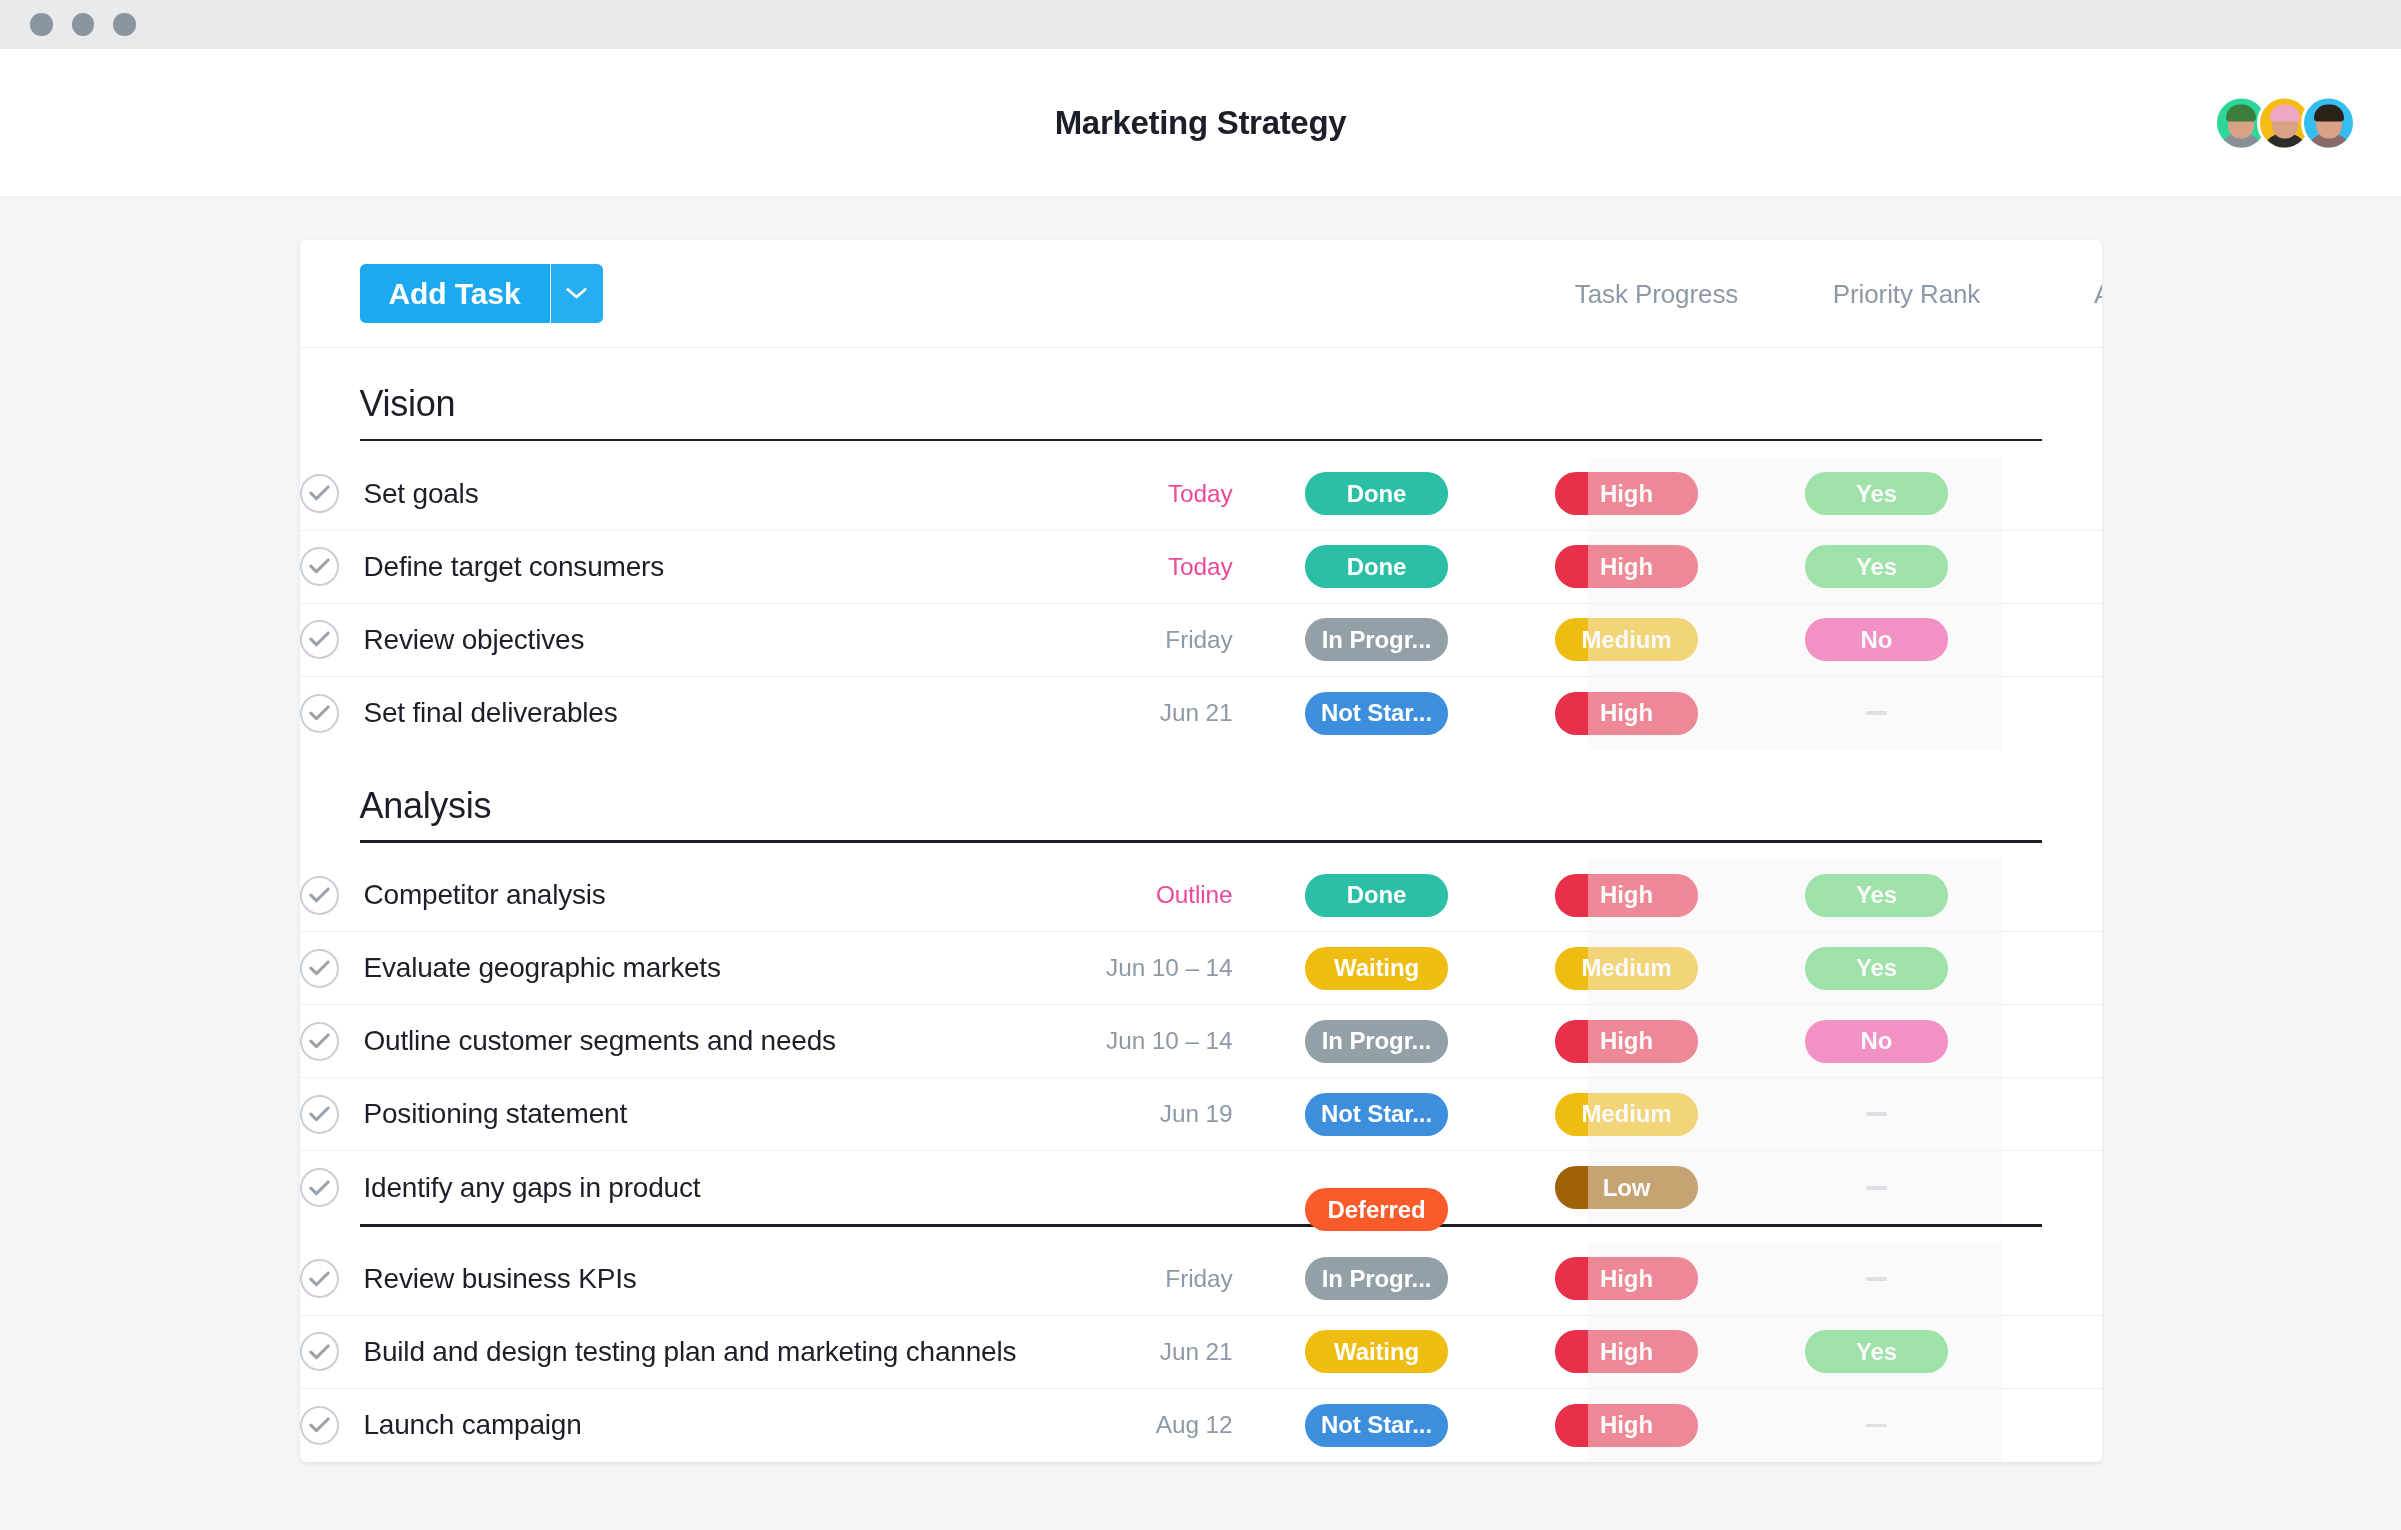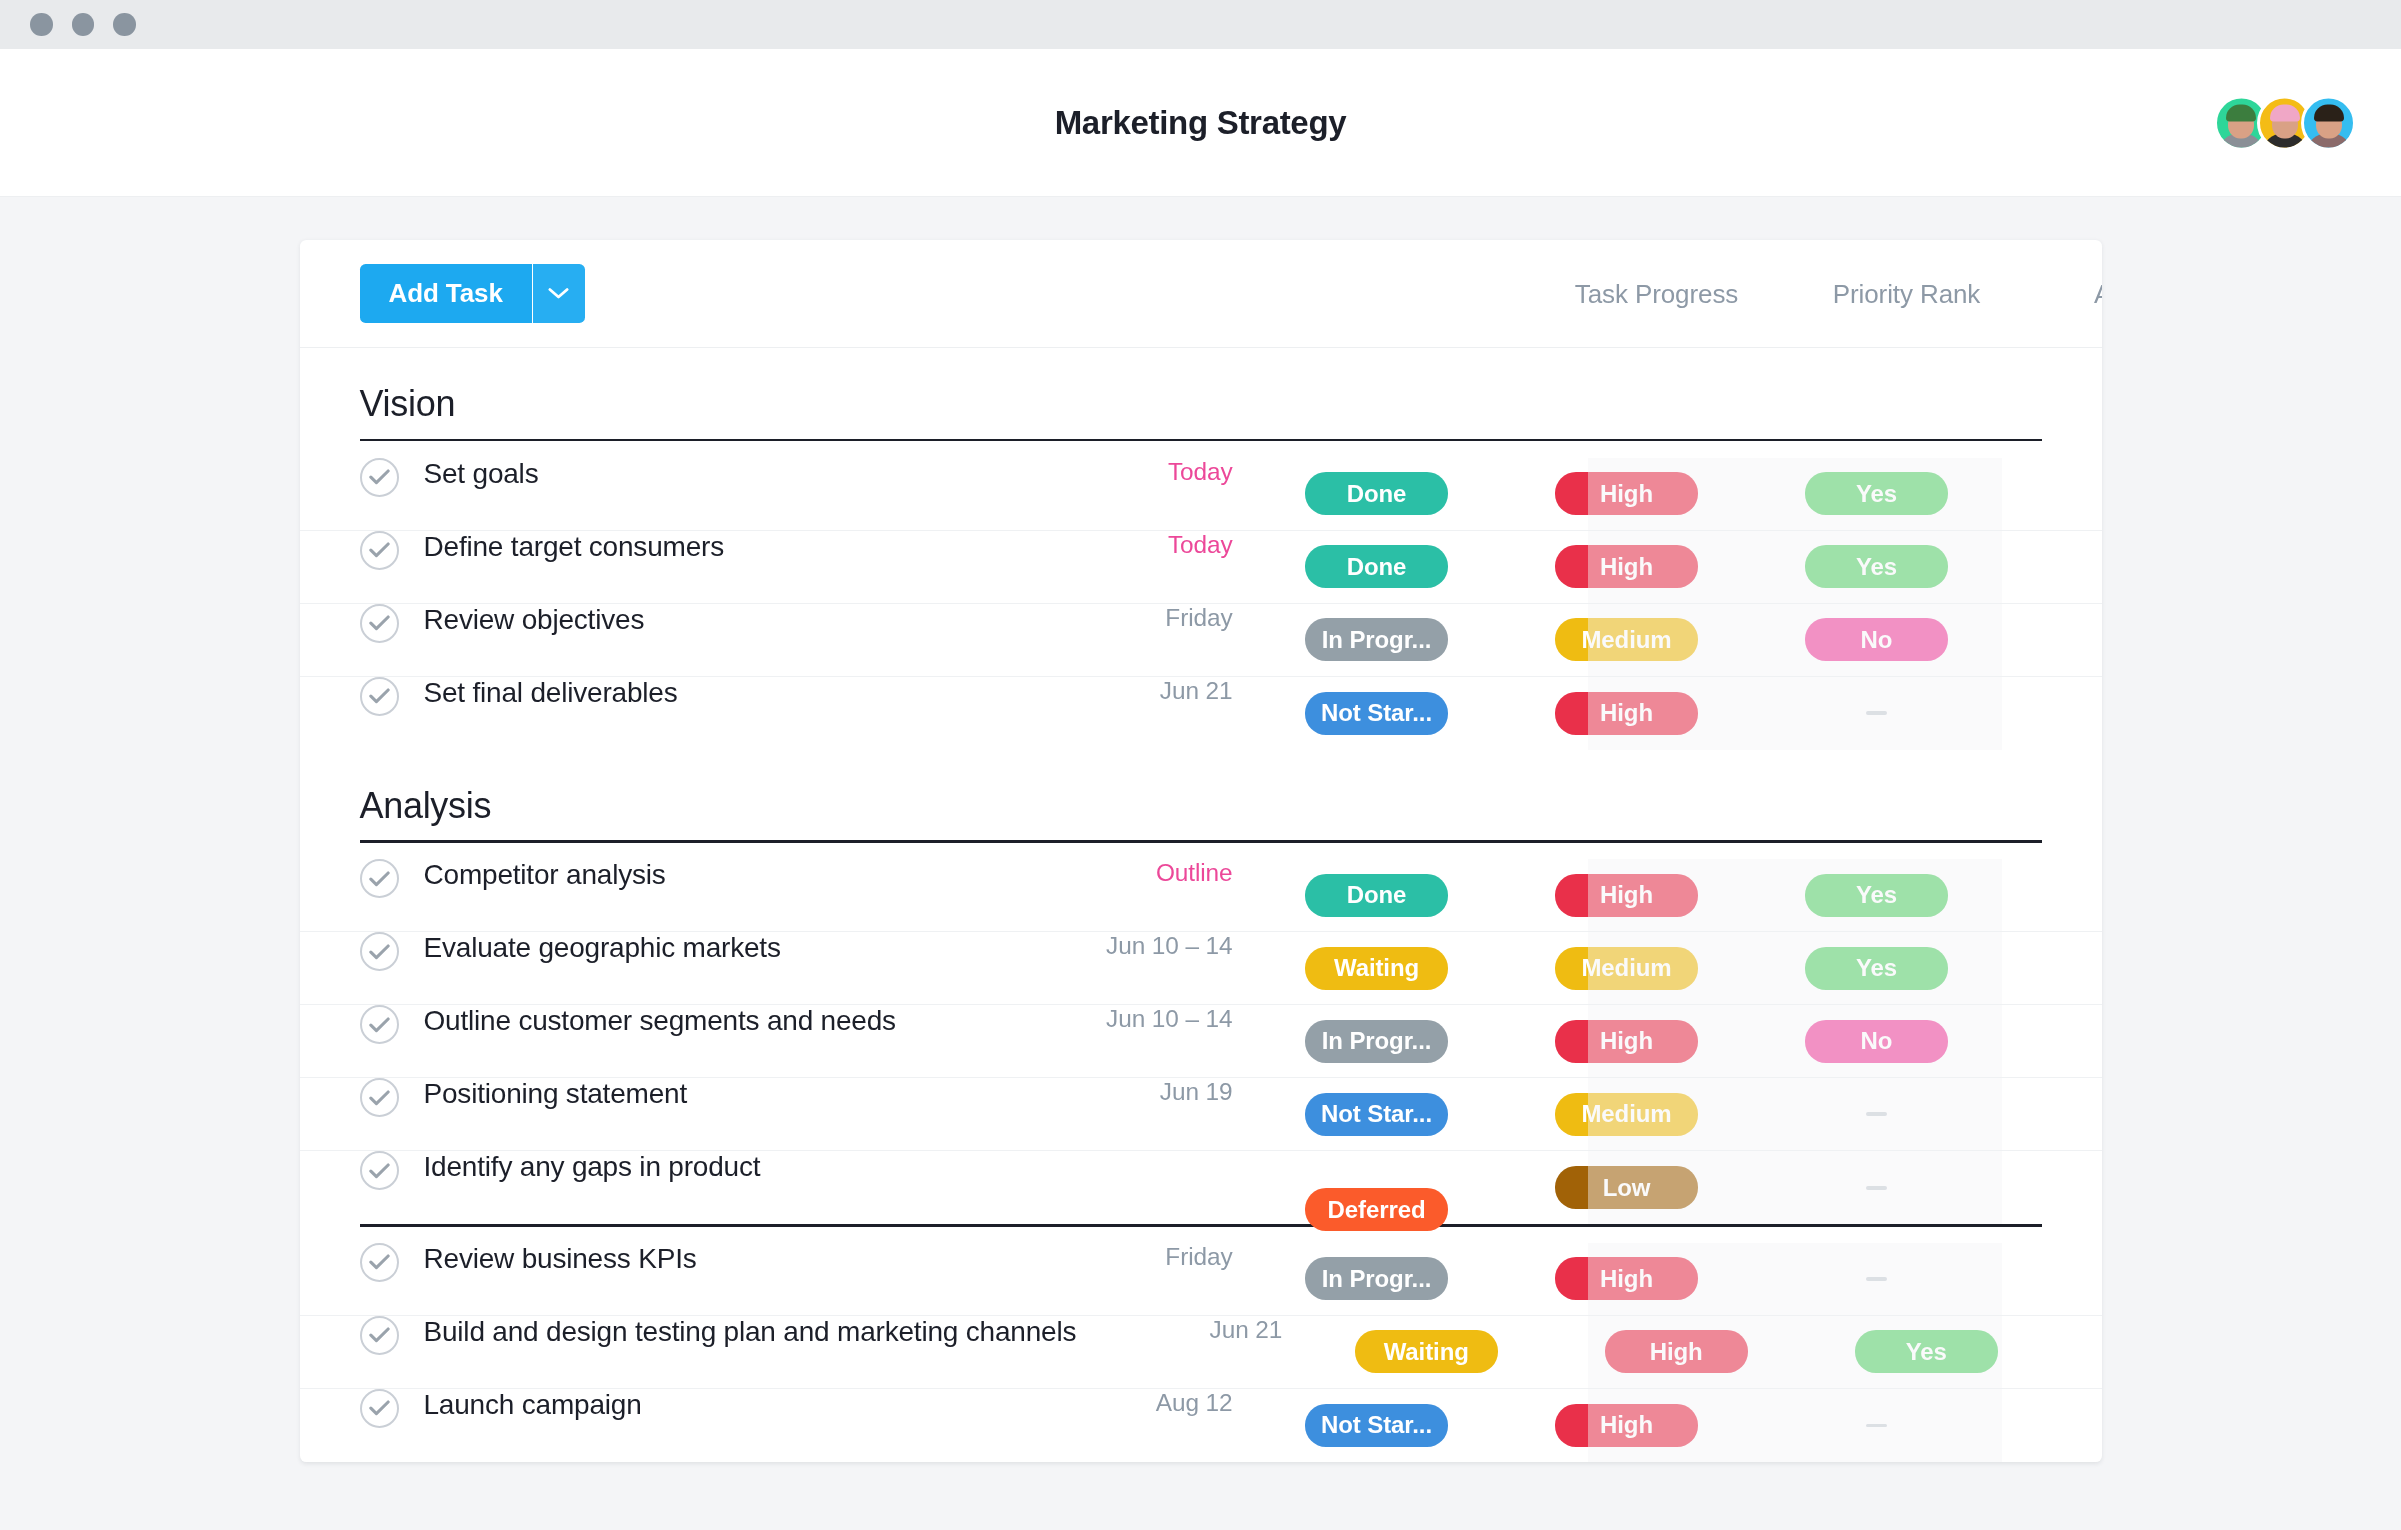--- a/index.html
+++ b/index.html
@@ -106,21 +106,21 @@
     padding: 0 0 0 60px;
     border-bottom: 1.9px solid #EDEFF1;
     position: relative;
   }
   .add-task-group { display: flex; align-items: stretch; }
   .add-task-btn {
     background: #1DA9F0;
     color: #FFFFFF;
     border: none;
     font-family: inherit;
-    font-size: 26px;
+    font-size: 30px;
     font-weight: bold;
     padding: 0 29px;
     height: 59px;
     border-radius: 5.6px 0 0 5.6px;
     cursor: pointer;
     letter-spacing: -0.1px;
   }
   .add-task-caret {
     background: #27AEF2;
     width: 53px; height: 59px;
@@ -163,22 +163,22 @@
   .section-rule {
     height: 2.5px;
     background: #1C1F29;
     margin: 0 60px 0 60px;
   }
   .section-spacer { height: 16.3px; }
 
   
   .task-row {
     display: flex;
+    align-items: center;
     height: 73px;
-    padding-left: 60px;
     border-bottom: 1.9px solid #EFF1F3;
     position: relative;
   }
   .task-row.no-border { border-bottom: none; }
 
   .check-icon {
     width: 39px; height: 39px;
     border-radius: 50%;
     border: 2.5px solid #CACFD6;
     display: flex;

